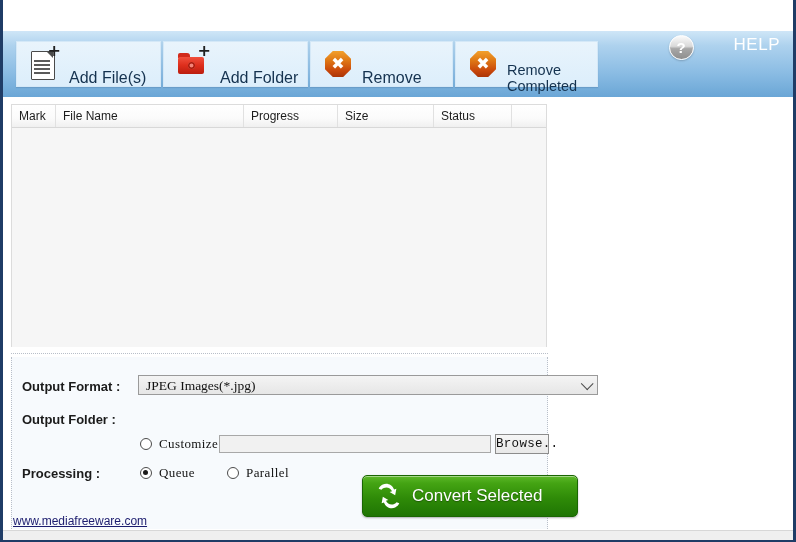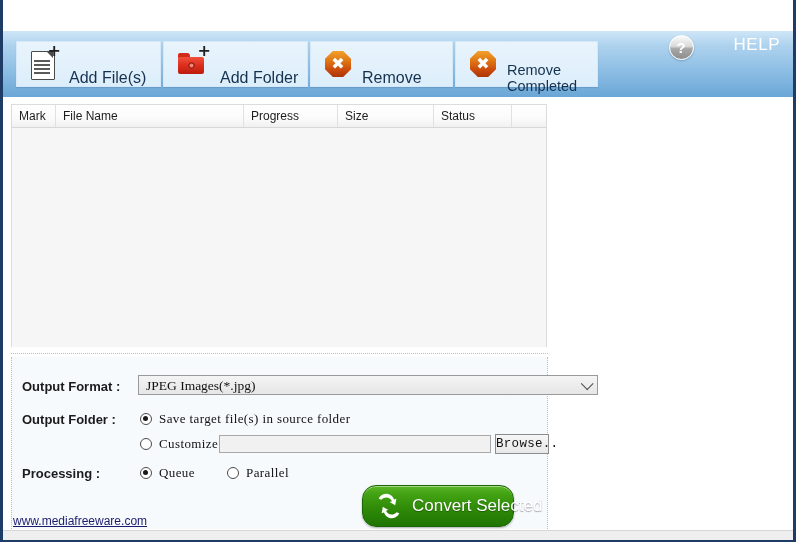--- a/index.html
+++ b/index.html
@@ -392,30 +392,29 @@
     text-align: center;
     line-height: 18px;
     cursor: pointer;
     letter-spacing: 0.3px;
   }
 
   
   .convert-btn {
     position: absolute;
     left: 350px; top: 118px;
-    width: 152px; height: 42px;
-    border-radius: 14px;
+    width: 216px; height: 42px;
+    border-radius: 5px;
     background: linear-gradient(to bottom, #5eb82a 0%, #44a413 18%, #2f8b08 55%, #1f7504 100%);
     border: 1px solid #1a6603;
     box-shadow: inset 0 1px 0 rgba(255,255,255,0.45), 0 1px 2px rgba(0,0,0,0.3);
     box-sizing: border-box;
     display: flex;
     align-items: center;
     cursor: pointer;
-    margin-top: 10px;
   }
   .convert-icon {
     width: 26px; height: 26px;
     margin-left: 13px; margin-right: 10px;
     position: relative;
     flex: 0 0 auto;
   }
   .convert-label {
     font-size: 17px;
     color: #ffffff;
@@ -515,24 +514,20 @@
 
     <div class="row-label lbl-format">Output Format :</div>
 
     <div class="select-box">
       <span class="select-val">JPEG Images(*.jpg)</span>
       <span class="select-arrow"></span>
     </div>
 
     <div class="row-label lbl-folder">Output Folder :</div>
 
-    <div class="radio-row rr-source">
-      <span class="radio checked"></span>
-      <span class="radio-label">Save target file(s) in source folder</span>
-    </div>
 
     <div class="radio-row rr-custom">
       <span class="radio"></span>
       <span class="radio-label">Customize</span>
     </div>
 
     <input class="custom-input" type="text" placeholder="" style="">
 
     <div class="browse-btn">Browse..</div>
 

